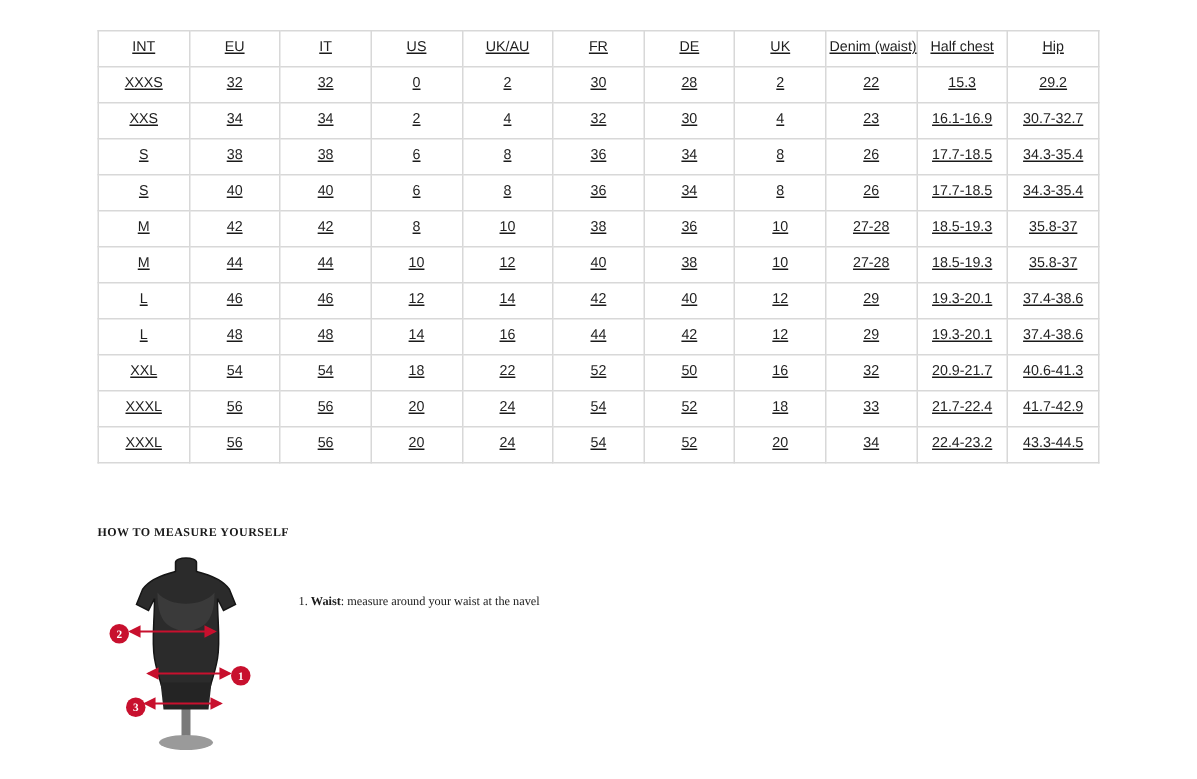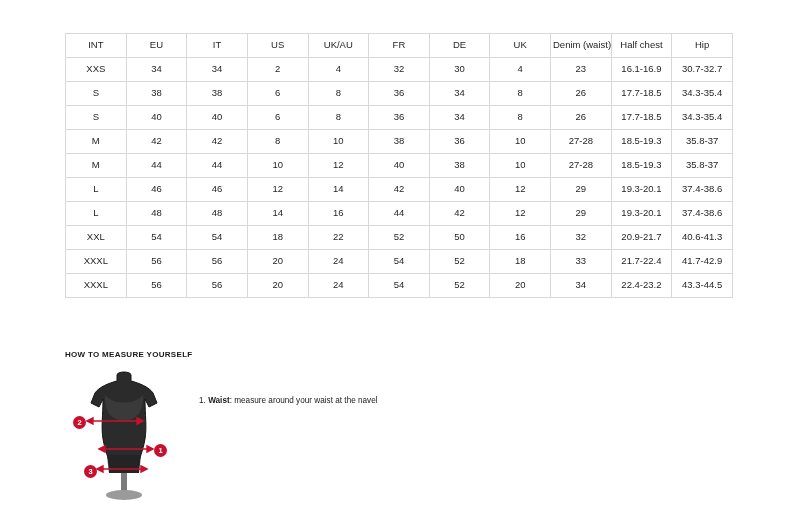--- a/index.html
+++ b/index.html
@@ -17,22 +17,23 @@
   .page {
     position: relative;
     width: 798px;
     height: 519px;
   }
 
   
   .table-wrap {
     position: absolute;
     left: 65px;
-    top: 33px;
+    top: 20px;
     width: 668px;
+    text-decoration: underline;
   }
   table.size-table {
     border-collapse: collapse;
     width: 668px;
     table-layout: fixed;
   }
   table.size-table th,
   table.size-table td {
     border: 1px solid #d8d8d8;
     height: 23px;
@@ -48,20 +49,21 @@
   table.size-table thead th {
     font-weight: normal;
   }
 
   
   .measure-section {
     position: absolute;
     left: 65px;
     top: 350px;
     width: 668px;
+    font-family: Liberation Serif, serif;
   }
   .measure-title {
     font-size: 8px;
     font-weight: bold;
     letter-spacing: 0.3px;
     color: #1a1a1a;
     margin-bottom: 10px;
   }
   .measure-body {
     position: relative;
@@ -121,20 +123,33 @@
             <th>FR</th>
             <th>DE</th>
             <th>UK</th>
             <th>Denim (waist)</th>
             <th>Half chest</th>
             <th>Hip</th>
           </tr>
       </thead>
       <tbody id="table-body">
           <tr>
+            <td>XXXS</td>
+            <td>32</td>
+            <td>32</td>
+            <td>0</td>
+            <td>2</td>
+            <td>30</td>
+            <td>28</td>
+            <td>2</td>
+            <td>22</td>
+            <td>15.3</td>
+            <td>29.2</td>
+          </tr>
+          <tr>
             <td>XXS</td>
             <td>34</td>
             <td>34</td>
             <td>2</td>
             <td>4</td>
             <td>32</td>
             <td>30</td>
             <td>4</td>
             <td>23</td>
             <td>16.1-16.9</td>

